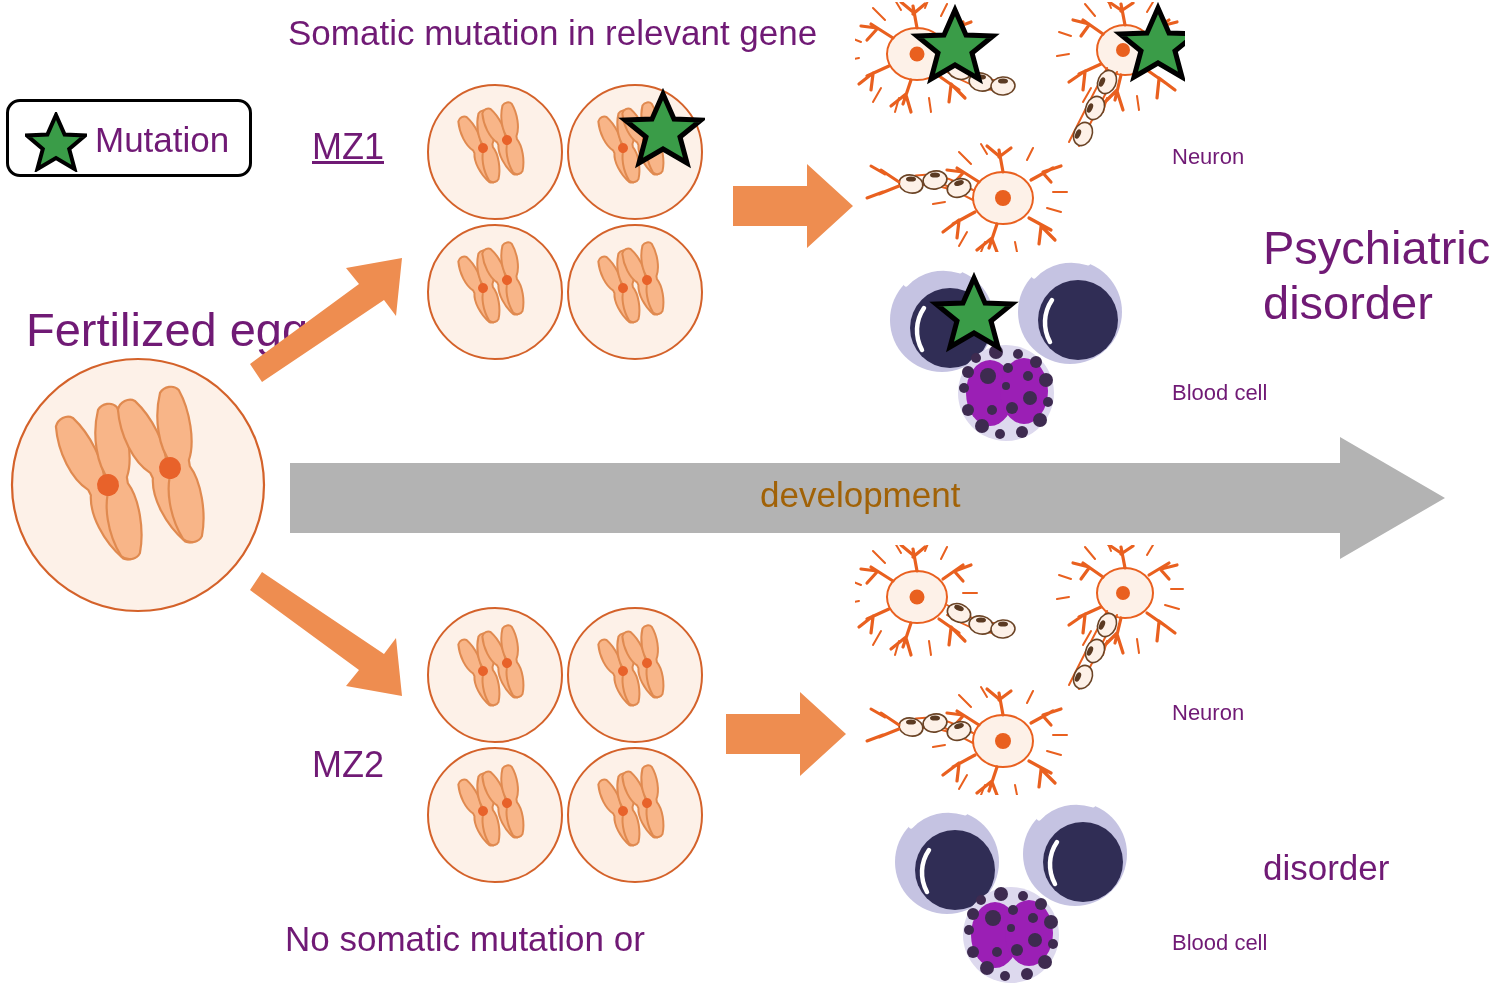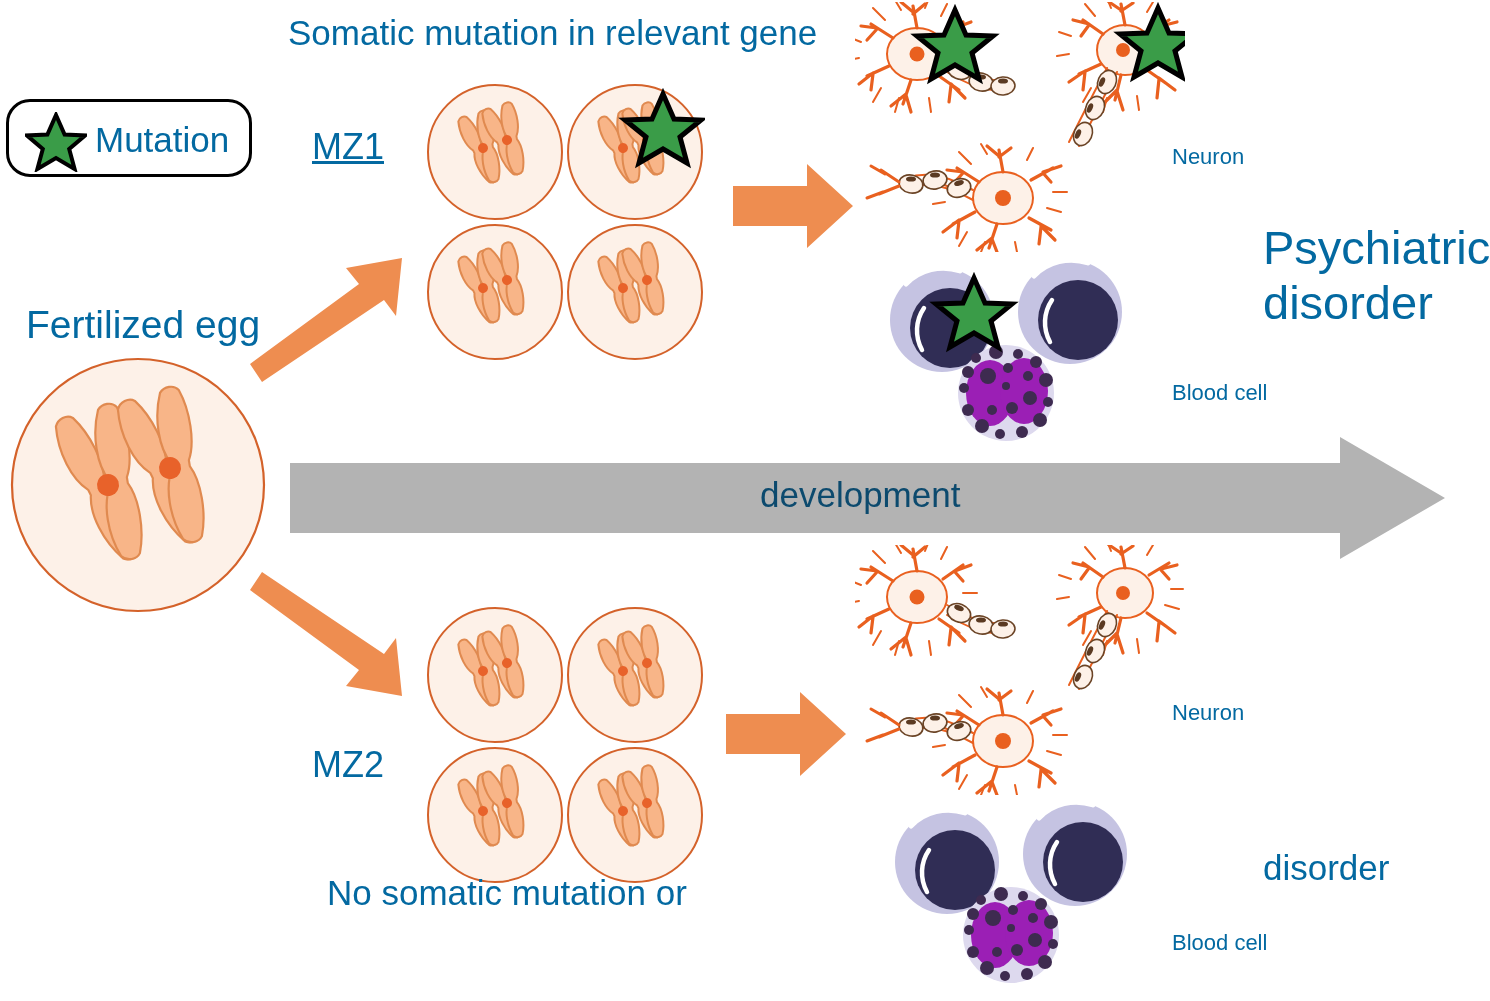--- a/index.html
+++ b/index.html
@@ -13,57 +13,57 @@
     height: 1001px;
     background: #ffffff;
     overflow: hidden;
     font-family: "Liberation Sans", sans-serif;
     color: #000000;
   }
   .abs { position: absolute; }
   .txt {
     white-space: pre;
     line-height: 1.18;
-    color: #0369a1;
+    color: #701a75;
   }
 
   
   #legend-box {
     left: 6px; top: 99px;
     width: 246px; height: 78px;
     border: 3px solid #000;
-    border-radius: 24px;
+    border-radius: 14px;
     background: #ffffff;
     box-sizing: border-box;
   }
   #legend-star { left: 16px; top: 10px; }
   #legend-label {
     left: 86px; top: 17px;
     font-size: 35px;
   }
 
   
   #top-caption { left: 288px; top: 12px; font-size: 35px; }
-  #bottom-caption { left: 285px; top: 872px; font-size: 35px; margin-left: 42px; }
-  #fertilized-egg-label { left: 26px; top: 302px; font-size: 39px; }
+  #bottom-caption { left: 285px; top: 918px; font-size: 35px; }
+  #fertilized-egg-label { left: 26px; top: 302px; font-size: 47px; }
   #mz1-label { left: 312px; top: 126px; font-size: 36px; text-decoration: underline; }
   #mz2-label { left: 312px; top: 744px; font-size: 36px; }
   #outcome-top { left: 1263px; top: 220px; font-size: 47px; }
   #outcome-bottom { left: 1263px; top: 806px; font-size: 35px; }
   #neuron-label-top { left: 1172px; top: 144px; font-size: 22px; }
   #neuron-label-bottom { left: 1172px; top: 700px; font-size: 22px; }
   #blood-label-top { left: 1172px; top: 380px; font-size: 22px; }
   #blood-label-bottom { left: 1172px; top: 930px; font-size: 22px; }
 
   
   #development-arrow { left: 290px; top: 437px; }
   #development-text {
     left: 760px; top: 474px;
     font-size: 35px;
-    color: #0c4a6e;
+    color: #a16207;
   }
 
   
   .cell-cluster { width: 280px; height: 280px; }
   #cluster-mz1 { left: 425px; top: 82px; }
   #cluster-mz2 { left: 425px; top: 605px; }
 
   
   #egg-figure { left: 8px; top: 355px; }
 

